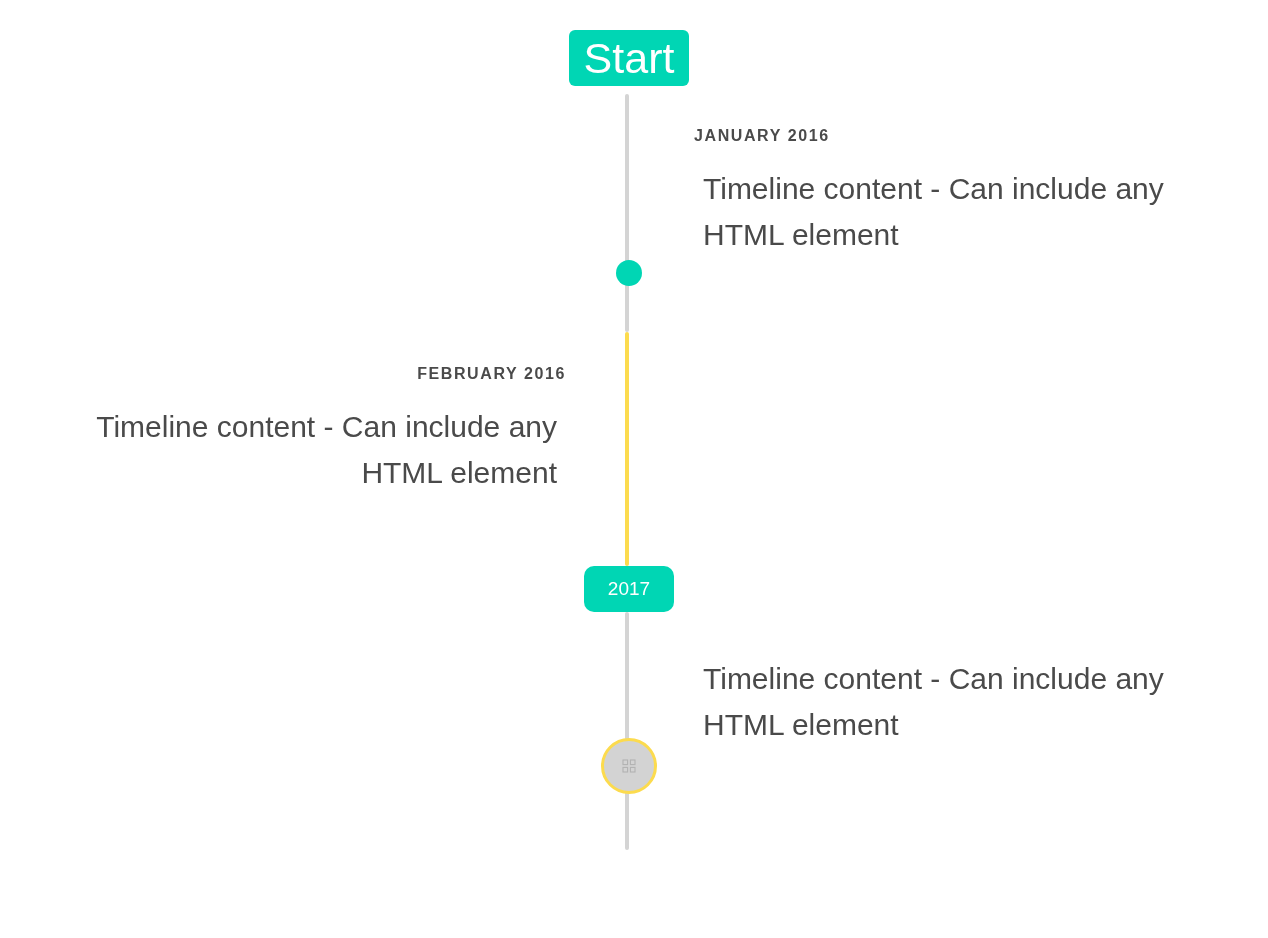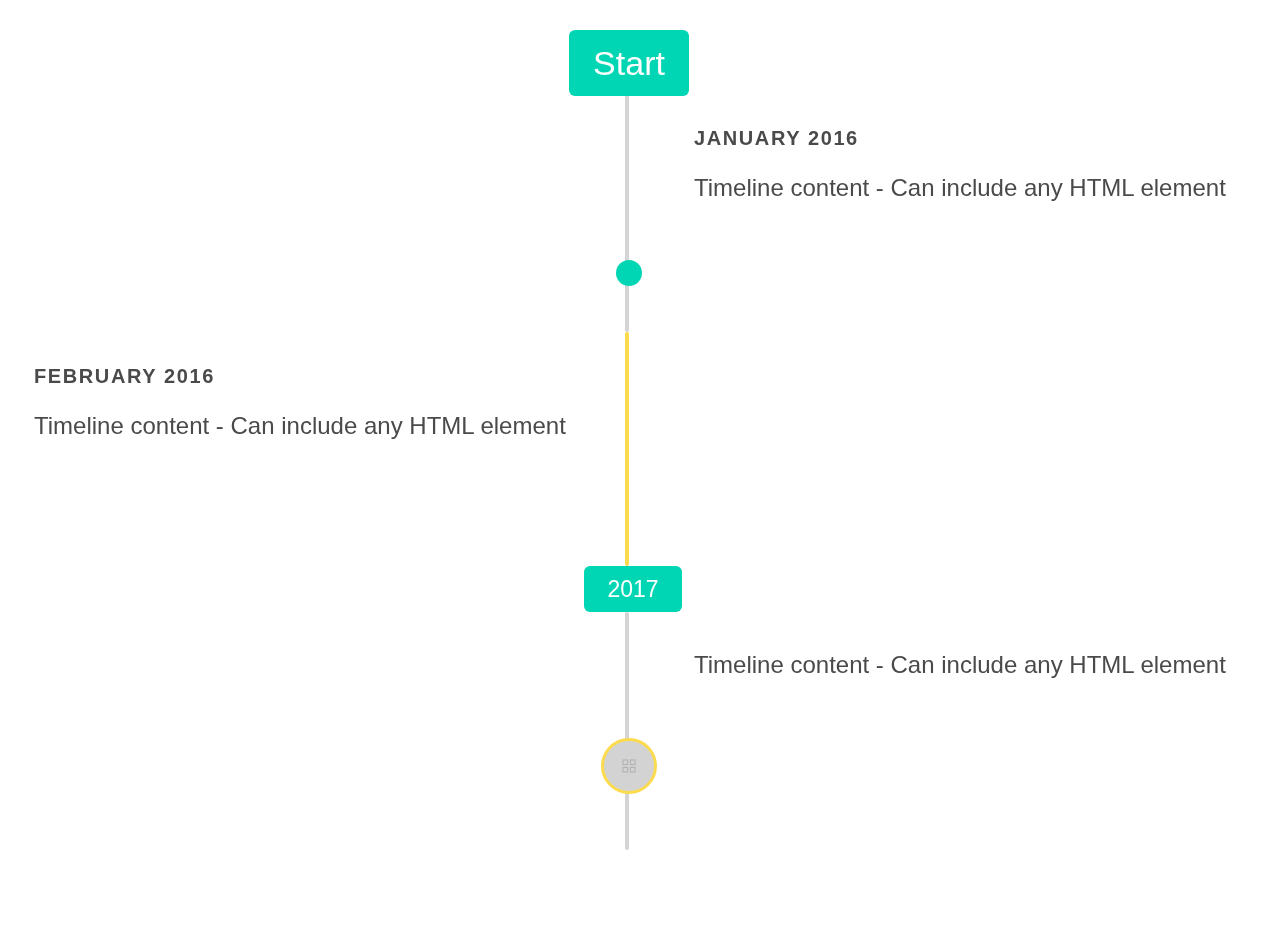--- a/index.html
+++ b/index.html
@@ -38,65 +38,67 @@
     align-items: center;
     justify-content: center;
     background: #00d6b4;
     color: #ffffff;
     border-radius: 6px;
     box-sizing: border-box;
     user-select: none;
   }
   .badge-start {
     left: 569px; top: 30px;
-    width: 120px; height: 66px;
-    font-size: 34px;
+    width: 120px; height: 56px;
+    font-size: 43px;
   }
   .badge-end {
     left: 576px; top: 848px;
     width: 106px; height: 64px;
     font-size: 34px;
   }
   .badge-year {
     left: 584px; top: 566px;
-    width: 98px; height: 46px;
-    font-size: 23px;
+    width: 90px; height: 46px;
+    font-size: 19px;
+    border-radius: 10px;
   }
 
   
   .event {
     position: absolute;
     width: 1268px;
   }
   .event-right .event-body {
     position: absolute;
     left: 694px;
     width: 540px;
     text-align: left;
   }
   .event-left .event-body {
     position: absolute;
     left: 34px;
     width: 532px;
+    text-align: right;
   }
 
   .event-date {
-    font-size: 20px;
+    font-size: 16px;
     font-weight: bold;
     letter-spacing: 1.6px;
     color: #4a4a4a;
     margin: 0 0 22px 0;
     line-height: 1;
   }
   .event-text {
-    font-size: 24px;
+    font-size: 30px;
     font-weight: normal;
     color: #4a4a4a;
     line-height: 1.52;
-    margin: 0;
+    margin: 9px;
   }
 
   
   .marker {
     position: absolute;
     display: flex;
     align-items: center;
     justify-content: center;
     border-radius: 50%;
     box-sizing: border-box;

